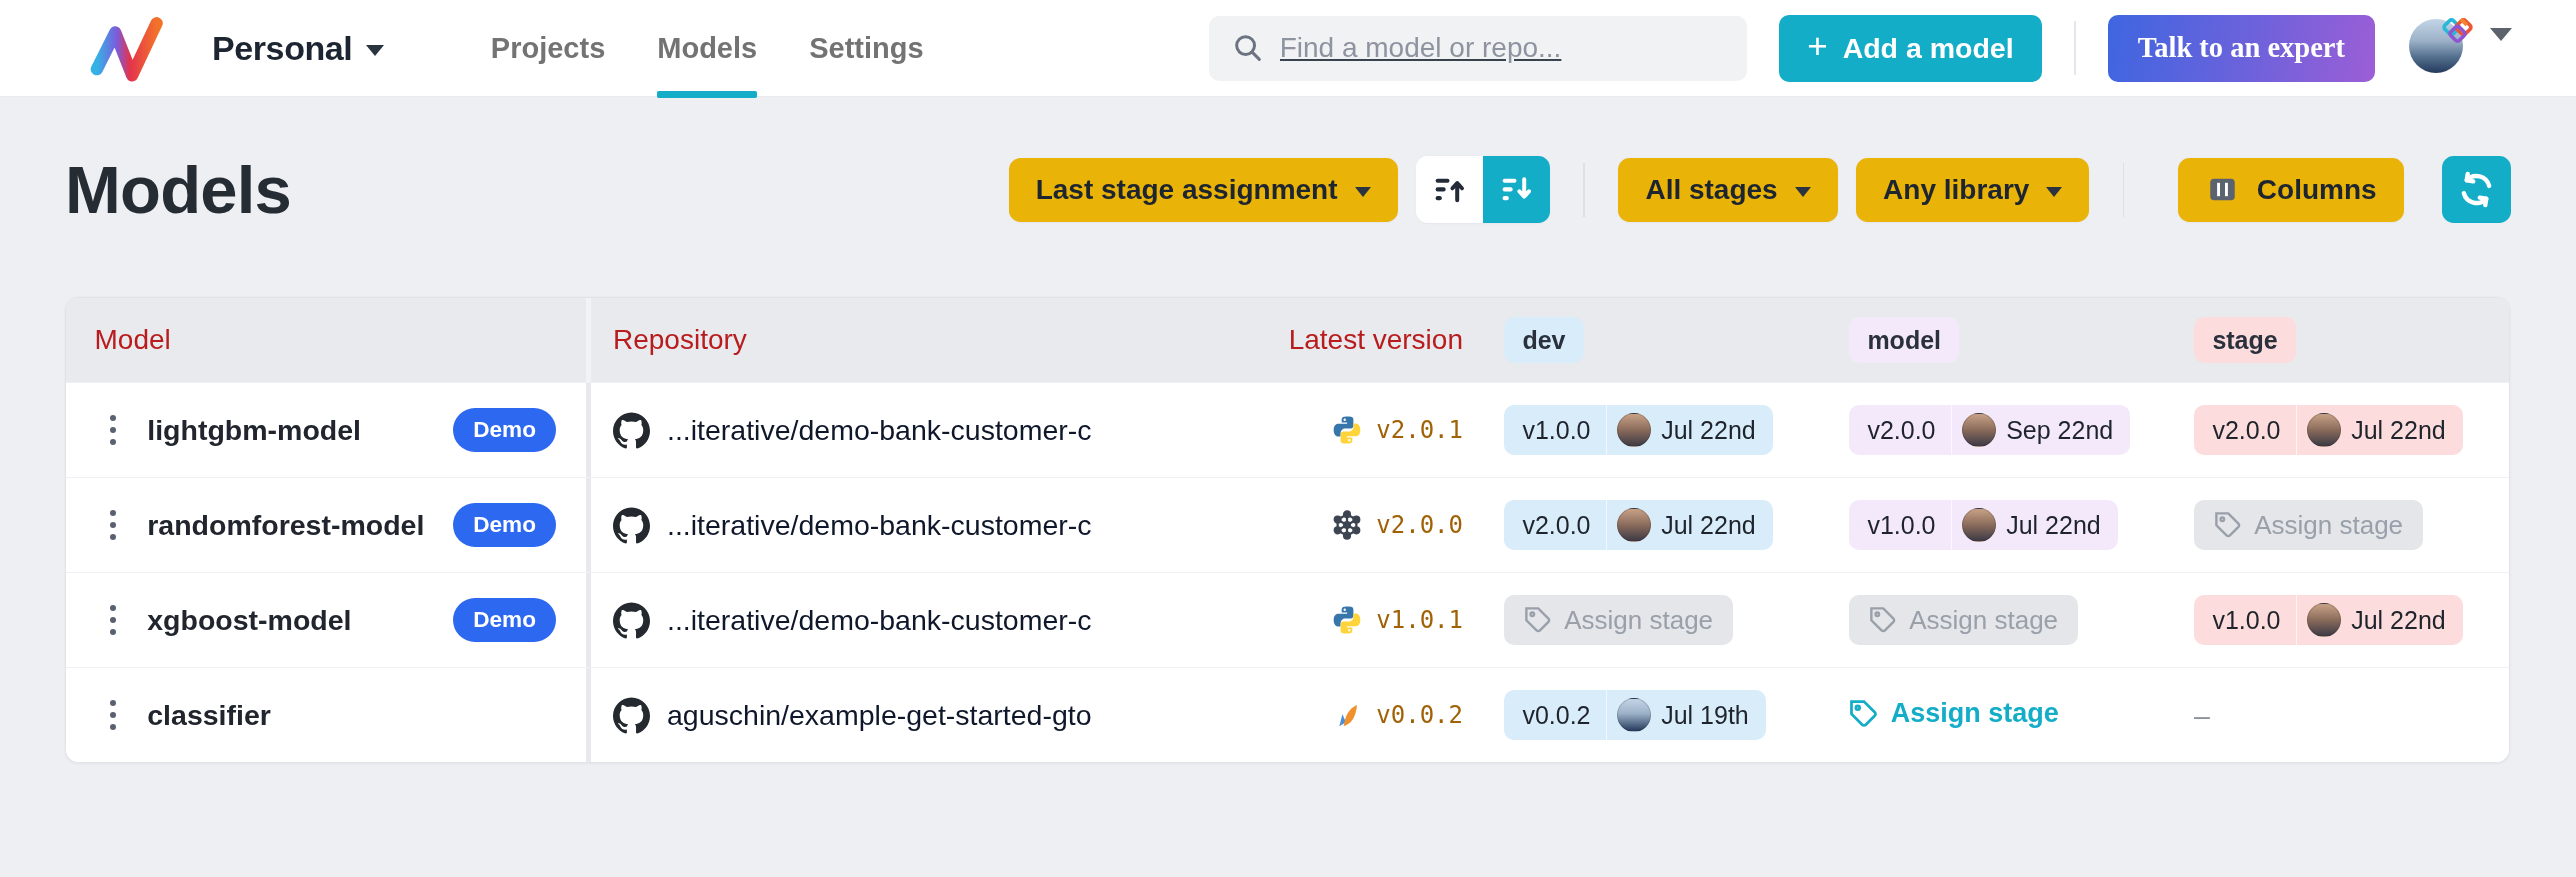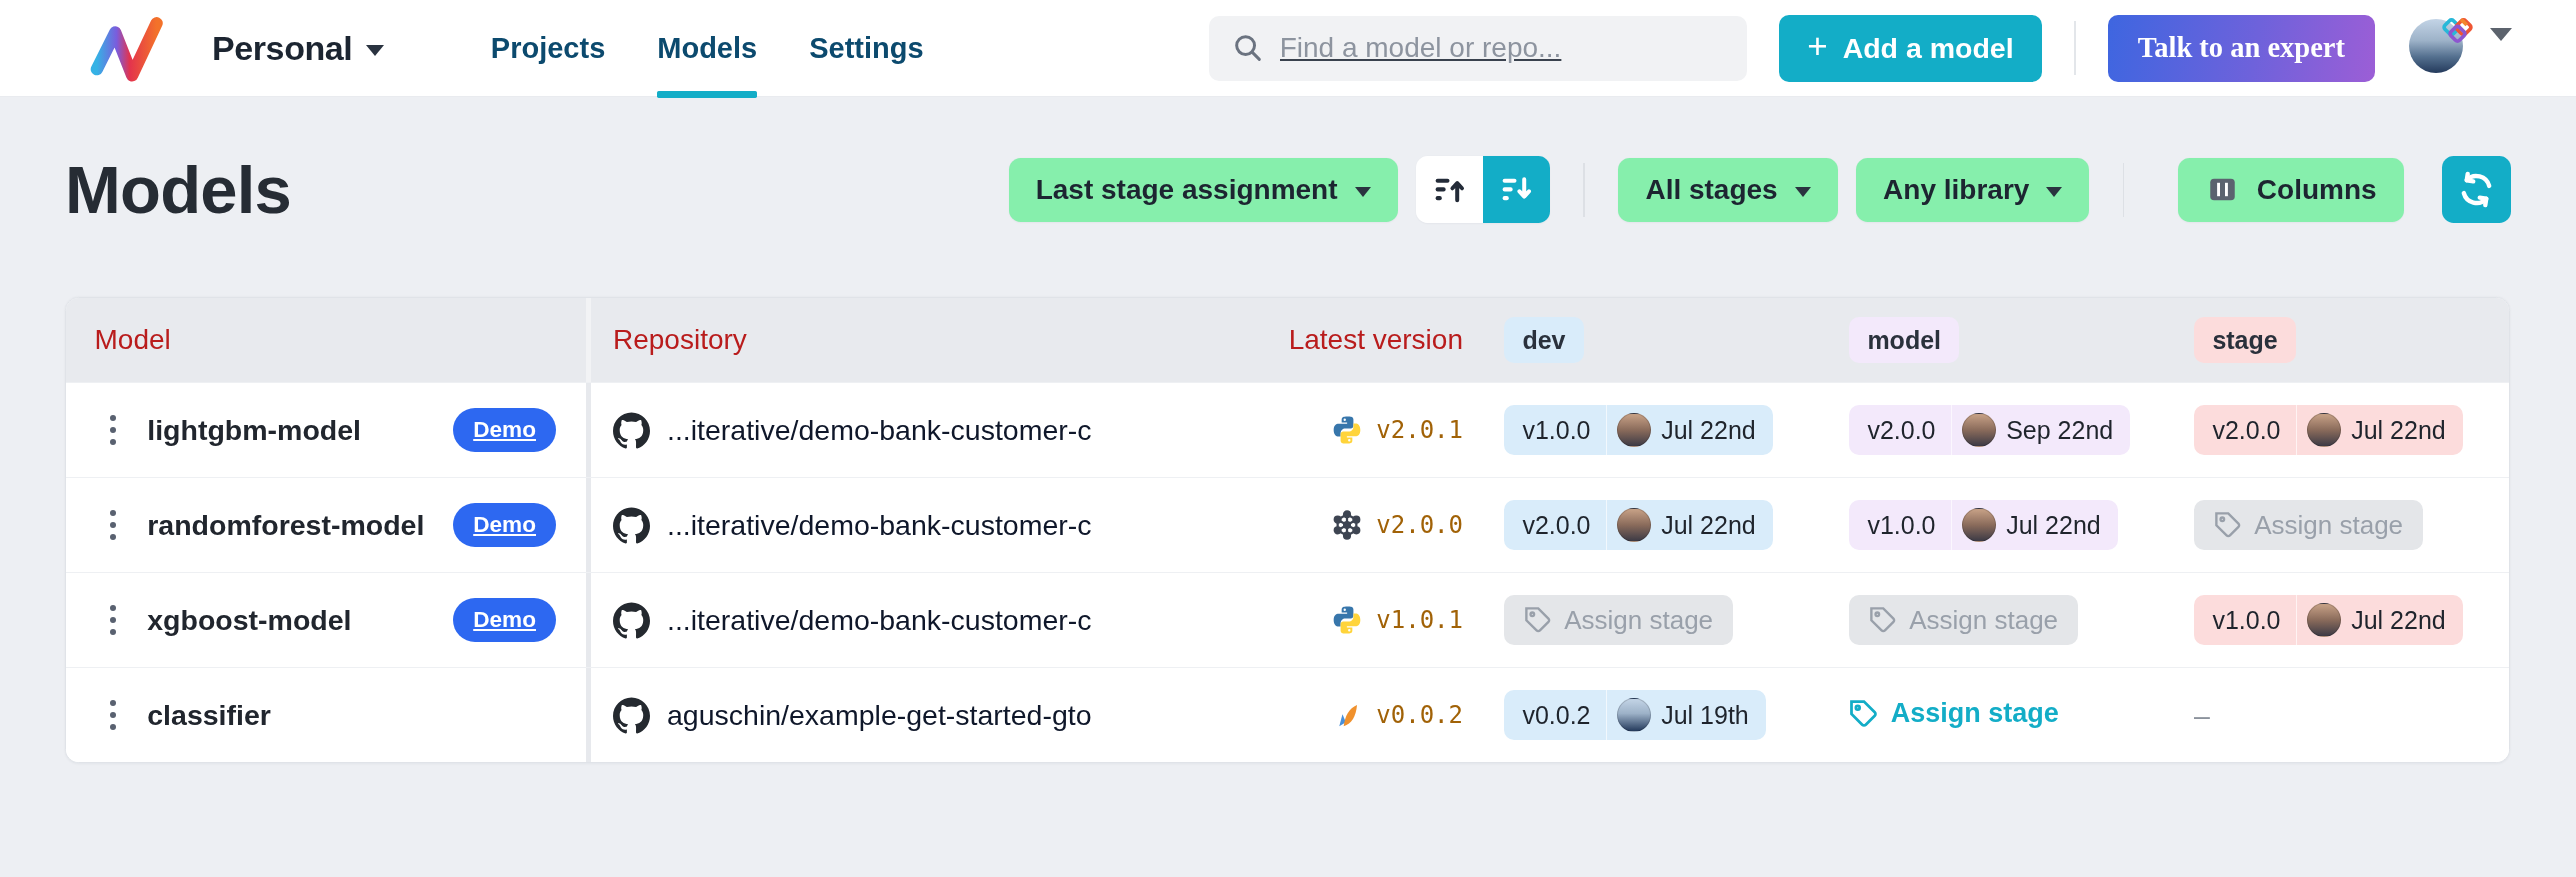--- a/index.html
+++ b/index.html
@@ -20,21 +20,21 @@
     display:flex; align-items:center; gap:13.4px; margin-left:44px; cursor:pointer;
   }
   .workspace-label { font-size:34px; font-weight:700; color:#1c2531; letter-spacing:-0.4px; }
   .caret-down {
     width:0; height:0; border-left:9.2px solid transparent; border-right:9.2px solid transparent;
     border-top:11.7px solid #2a3340; margin-top:5px;
   }
   .nav-tabs { display:flex; margin-left:107px; gap:52px; height:100%; }
   .nav-tab {
     display:flex; align-items:center; height:100%; font-size:29px; font-weight:600;
-    color:#0c4a6e; position:relative; cursor:pointer;text-align:center;
+    color:#737373; position:relative; cursor:pointer;text-align:center;
   }
   .nav-tab.active::after {
     content:""; position:absolute; left:0; right:0; bottom:-1.7px; height:6.7px;
     background:#13adc7; border-radius:1.7px;
   }
   .search-box {
     margin-left:auto; width:538px; height:65px; background:#f1f2f4; border-radius:10px;
     display:flex; align-items:center; padding:0 22px; gap:15px;
   }
   .search-box input {
@@ -62,21 +62,21 @@
   }
   .avatar-badge { position:absolute; top:-6.7px; right:-8.4px; }
   .nav-caret { margin-left:22px; }
   .nav-caret .caret-down { border-left-width:11px; border-right-width:11px; border-top-width:13.4px; border-top-color:#5c636d; }
 
   
   .page-header { display:flex; align-items:center; margin:54px 65px 0 65px; }
   .page-title { font-size:67px; font-weight:800; color:#262c34; letter-spacing:-0.8px; }
   .controls { margin-left:auto; display:flex; align-items:center; gap:18.4px; }
   .ctl-btn {
-    height:64px; background:#86efac; border:none; border-radius:11.7px; display:flex; align-items:center;
+    height:64px; background:#eab308; border:none; border-radius:11.7px; display:flex; align-items:center;
     gap:17px; padding:0 27px; font-size:28px; font-weight:600; color:#1d2531; cursor:pointer;
     font-family:"Liberation Sans", sans-serif; box-shadow:0 0.8px 1.7px rgba(20,30,50,0.04);
   }
   .ctl-btn .caret-down { border-left-width:8.4px; border-right-width:8.4px; border-top-width:10px; }
   .sort-toggle { display:flex; height:67px; border-radius:11.7px; overflow:hidden; box-shadow:0 0.8px 1.7px rgba(20,30,50,0.04); }
   .sort-half { width:67px; display:flex; align-items:center; justify-content:center; cursor:pointer; border:none; }
   .sort-half.asc { background:#fff; }
   .sort-half.desc { background:#13adc7; }
   .group-divider { width:1.7px; height:54px; background:#dde0e5; margin:0 15px; }
   .btn-refresh {
@@ -105,21 +105,21 @@
   .hdr-prod { background:#f3e9fb; }
   .hdr-stage { background:#fcdcdc; }
   .trow { height:95px; border-top:1.7px solid #eef0f3; background:#fff; }
   .trow .gap-col { background:#e7e9ed; height:100%; }
   .cell-model { display:flex; align-items:center; height:100%; padding:0 30px 0 37px; }
   .kebab { display:flex; flex-direction:column; gap:5.9px; padding:8.4px 6.7px; cursor:pointer; background:none; border:none; }
   .kebab i { width:5.9px; height:5.9px; border-radius:50%; background:#596170; display:block; }
   .model-name { font-size:28.5px; font-weight:600; color:#21262e; margin-left:25px; }
   .demo-badge {
     margin-left:auto; background:#2d68f1; color:#fff; font-size:22.6px; font-weight:600;
-    padding:9px 20px; border-radius:838px;text-decoration:underline;
+    padding:9px 20px; border-radius:838px;
   }
   .cell-repo { display:flex; align-items:center; gap:17px; padding-left:22px; }
   .repo-link { font-size:28.5px; font-weight:400; color:#0f172a; text-decoration:none; cursor:pointer; white-space:nowrap; }
   .cell-latest { display:flex; align-items:center; justify-content:flex-end; gap:13.4px; }
   .version-text { font-family:"DejaVu Sans Mono", monospace; font-size:24px; color:#a16207; }
   .chip {
     display:inline-flex; align-items:center; height:50px; border-radius:10px; cursor:pointer;
     font-size:25px; color:#1f242c; overflow:hidden;
   }
   .chip-dev { background:#d9ecfa; }

